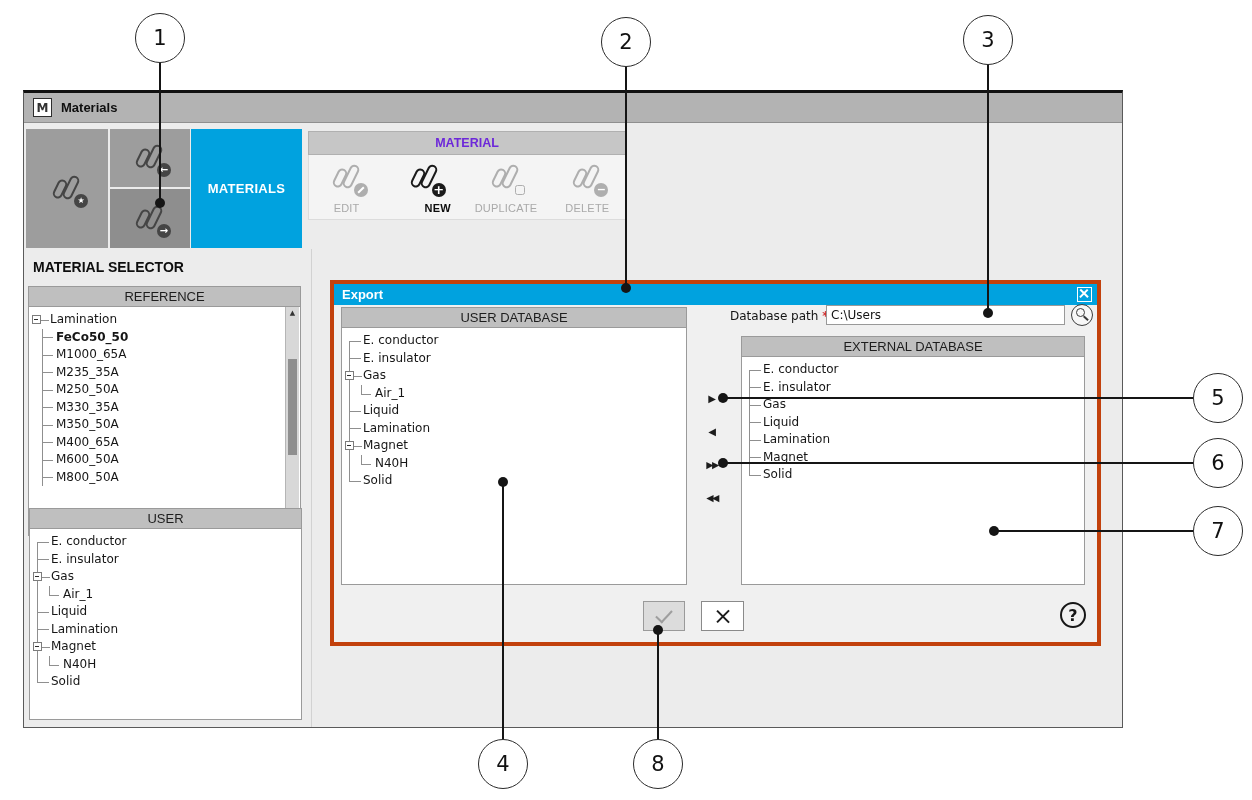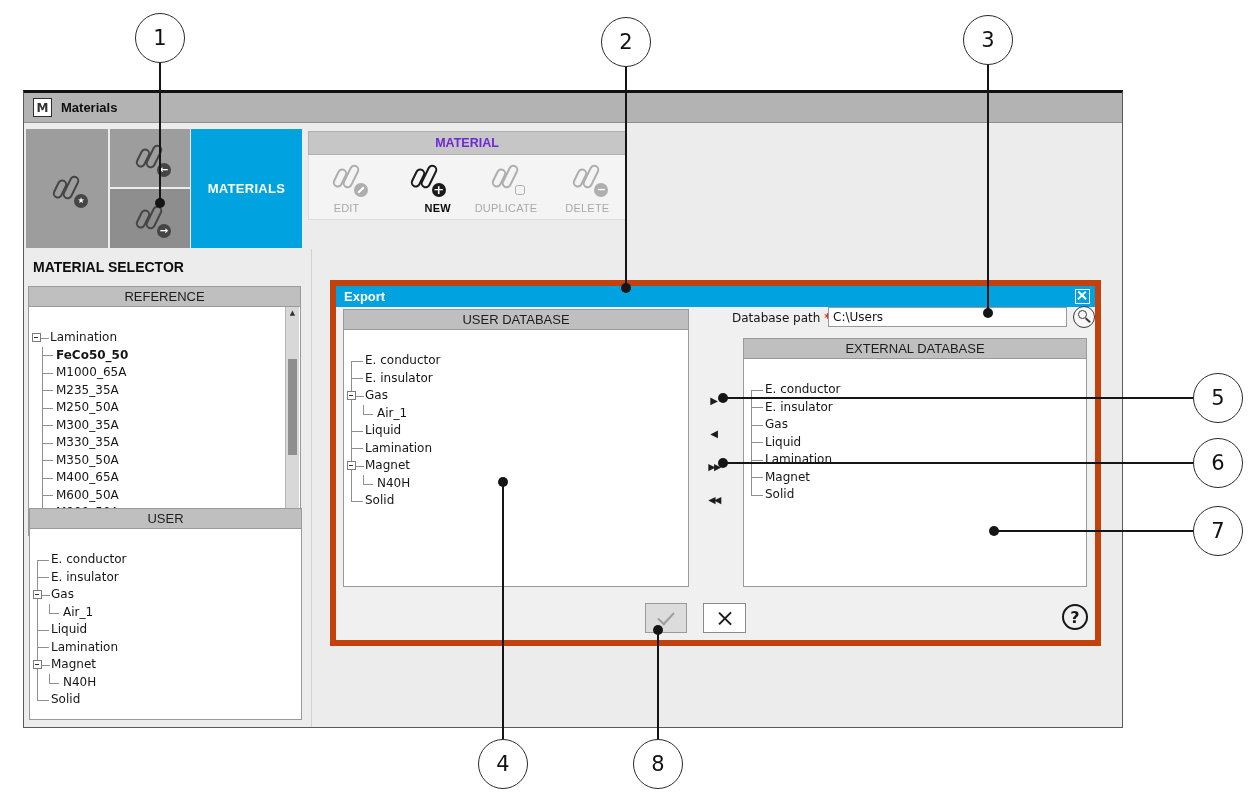--- a/index.html
+++ b/index.html
@@ -60,21 +60,21 @@
   .leftpane{position:absolute;left:0;top:156px;width:287px;bottom:0;border-right:1px solid #d2d2d2;}
   .sel-title{position:absolute;left:9px;top:10px;font:bold 14px "Liberation Sans",sans-serif;color:#0d0d0d;}
   .panel{position:absolute;background:#fff;border:1.2px solid #9a9a9a;box-sizing:border-box;}
   .p-head{height:19px;background:#bfbfbf;border-bottom:1px solid #9a9a9a;
           display:flex;align-items:center;justify-content:center;
           font:13px "Liberation Sans",sans-serif;color:#1d1d1d;}
   #p-ref{left:4px;top:37px;width:273px;height:250px;}
   #p-user{left:5px;top:259px;width:273px;height:212px;}
 
   
-  .tree{position:relative;padding-top:22px;overflow:hidden;}
+  .tree{position:relative;padding-top:4px;overflow:hidden;}
   .trow{position:relative;height:17.5px;}
   .trow .lbl{position:absolute;top:1px;white-space:nowrap;
              font:12px "DejaVu Sans",sans-serif;color:#161616;}
   .trow.r .lbl{left:21px;}
   .trow.c .lbl{left:33px;}
   .trow.c2 .lbl{left:27px;}
   .trow.sel .lbl{font-weight:bold;}
   .trow .ca{position:absolute;left:7px;top:0;bottom:0;width:0;border-left:1px solid #8f8f8f;}
   .trow.first .ca{top:9px;}
   .trow.last .ca{bottom:auto;height:9px;}
@@ -91,21 +91,21 @@
 
   
   .sb{position:absolute;right:1px;top:20px;bottom:1px;width:13px;background:#d8d8d8;border-left:1px solid #b5b5b5;}
   .sb .arr{position:absolute;left:0;right:0;height:12px;text-align:center;
            font:7px "DejaVu Sans",sans-serif;color:#333;line-height:12px;}
   .sb .arr.up{top:0;} .sb .arr.dn{bottom:0;}
   .sb .thumb{position:absolute;left:1.5px;width:9.5px;top:52px;height:96px;background:#8f8f8f;}
 
   
   .dialog{position:absolute;left:330px;top:280px;width:771px;height:366px;background:#f0f0f0;
-          border:6px solid #c2410c;box-sizing:border-box;z-index:10;}
+          border:4px solid #c2410c;box-sizing:border-box;z-index:10;}
   .d-title{position:absolute;left:0;top:0;right:0;height:21px;background:#00a2df;
            display:flex;align-items:center;padding-left:8px;
            font:bold 13px "Liberation Sans",sans-serif;color:#fff;}
   .d-close{position:absolute;right:5px;top:2.5px;width:15px;height:15px;border:1.8px solid #fff;
            box-sizing:border-box;cursor:default;}
   .d-close::before,.d-close::after{content:"";position:absolute;left:5px;top:0.5px;width:1.8px;height:10.5px;background:#fff;}
   .d-close::before{transform:rotate(45deg);} .d-close::after{transform:rotate(-45deg);}
   #p-udb{left:7px;top:23px;width:346px;height:278px;}
   #p-edb{left:407px;top:52px;width:344px;height:249px;}
   .path-label{position:absolute;left:396px;top:25px;width:88px;text-align:right;
@@ -263,26 +263,20 @@
             <div class="trow c2">
               <span class="ca"></span>
               <span class="cb"></span>
 
               <span class="lbl">M250_50A</span>
             </div>
             <div class="trow c2">
               <span class="ca"></span>
               <span class="cb"></span>
 
-              <span class="lbl">M300_35A</span>
-            </div>
-            <div class="trow c2">
-              <span class="ca"></span>
-              <span class="cb"></span>
-
               <span class="lbl">M330_35A</span>
             </div>
             <div class="trow c2">
               <span class="ca"></span>
               <span class="cb"></span>
 
               <span class="lbl">M350_50A</span>
             </div>
             <div class="trow c2">
               <span class="ca"></span>

